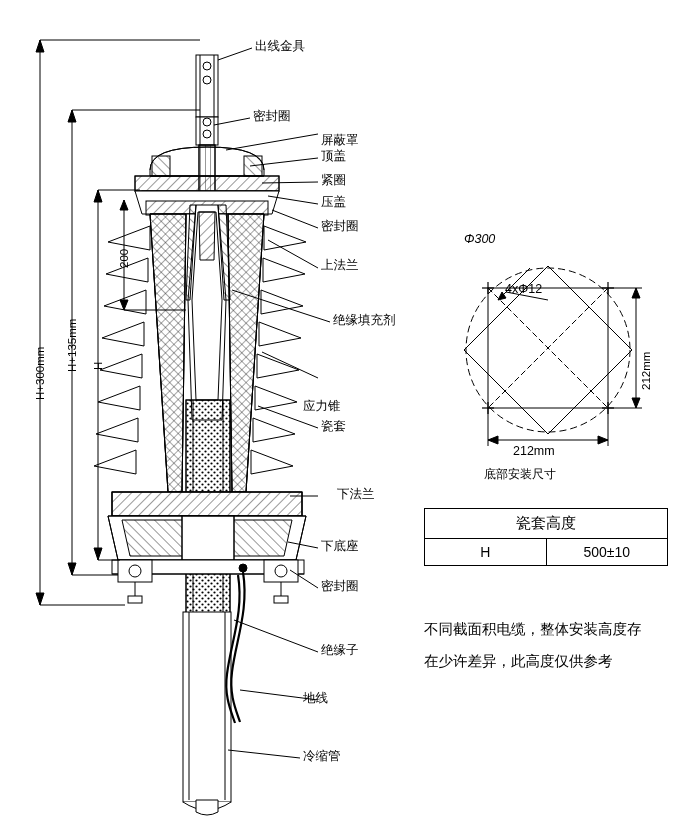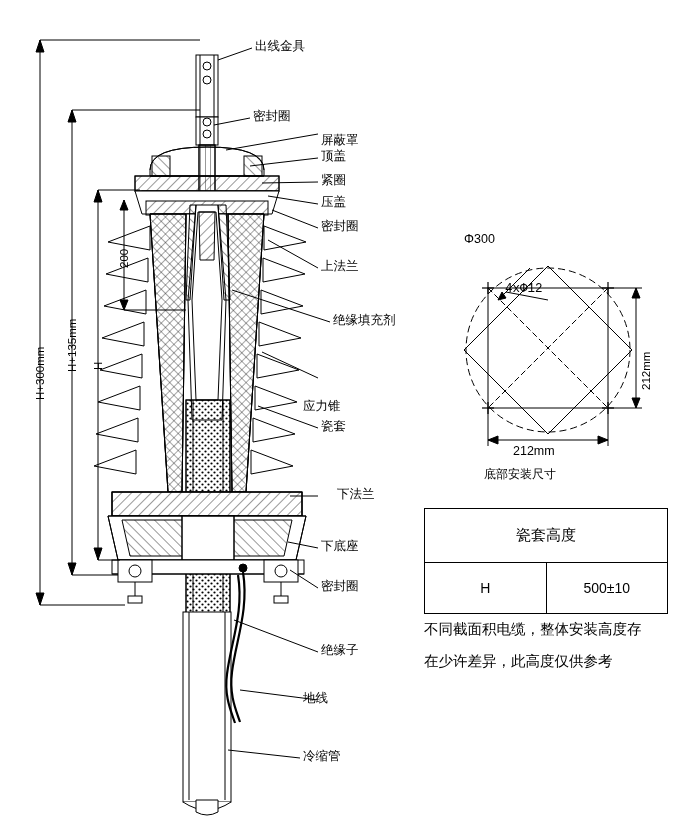--- a/index.html
+++ b/index.html
@@ -39,21 +39,21 @@
     white-space:nowrap;
   }
   table.tbl{
     position:absolute;
     border-collapse:collapse;
     font-size:14px;
   }
   table.tbl td{
     border:1px solid #000;
     text-align:center;
-    padding:17px 0;
+    padding:5px 0;
   }
   .tbl .hdr{font-size:15px;}
 </style>
 </head>
 <body>
 
 <div class="stage">
 
   <svg width="691" height="823" viewBox="0 0 691 823">
     <defs>
@@ -262,38 +262,38 @@
     </g>
   </svg>
 
   <div class="lbl" style="left:255px;top:40px;">出线金具</div>
   <div class="lbl" style="left:253px;top:110px;">密封圈</div>
   <div class="lbl" style="left:321px;top:134px;">屏蔽罩</div>
   <div class="lbl" style="left:321px;top:150px;">顶盖</div>
   <div class="lbl" style="left:321px;top:174px;">紧圈</div>
   <div class="lbl" style="left:321px;top:196px;">压盖</div>
   <div class="lbl" style="left:321px;top:220px;">密封圈</div>
-  <div class="lbl" style="left:321px;top:260px;">上法兰</div>
+  <div class="lbl" style="left:321px;top:260px;font-family:Liberation Mono, monospace;">上法兰</div>
   <div class="lbl" style="left:333px;top:314px;">绝缘填充剂</div>
   <div class="lbl" style="left:303px;top:370px;margin-top:30px;">应力锥</div>
   <div class="lbl" style="left:321px;top:420px;">瓷套</div>
   <div class="lbl" style="left:321px;top:488px;margin-left:16px;">下法兰</div>
   <div class="lbl" style="left:321px;top:540px;">下底座</div>
   <div class="lbl" style="left:321px;top:580px;">密封圈</div>
   <div class="lbl" style="left:321px;top:644px;">绝缘子</div>
   <div class="lbl" style="left:303px;top:692px;">地线</div>
   <div class="lbl" style="left:303px;top:750px;">冷缩管</div>
 
   <div class="vert" style="left:34px;top:400px;">H+300mm</div>
   <div class="vert" style="left:66px;top:372px;">H+135mm</div>
   <div class="vert" style="left:92px;top:370px;">H</div>
   <div class="vert" style="left:118px;top:268px;">200</div>
 
-  <div class="lbl" style="left:464px;top:233px;">Φ300</div>
-  <div class="lbl" style="left:505px;top:283px;font-family:Liberation Mono, monospace;">4xΦ12</div>
+  <div class="lbl" style="left:464px;top:233px;font-style:italic;">Φ300</div>
+  <div class="lbl" style="left:505px;top:283px;">4xΦ12</div>
   <div class="lbl" style="left:513px;top:445px;">212mm</div>
   <div class="vert" style="left:640px;top:390px;">212mm</div>
 
   <div class="title" style="left:484px;top:466px;">底部安装尺寸</div>
 
   <table class="tbl" style="left:424px;top:508px;width:244px;">
     <tbody>
         <tr>
       <td colspan="2" class="hdr">瓷套高度</td>
     </tr>

